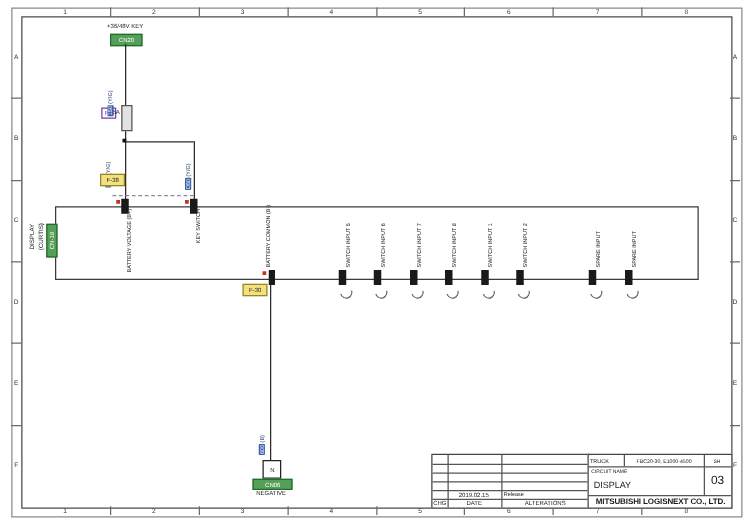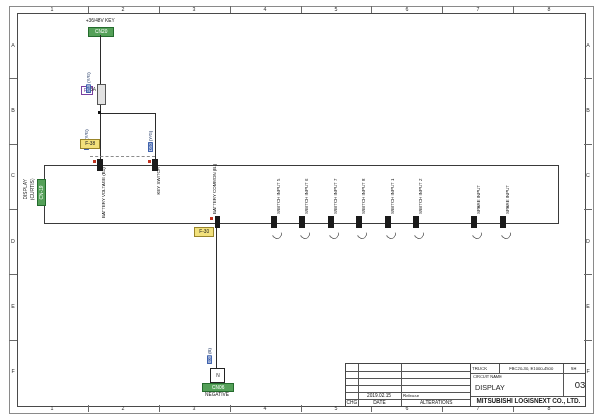--- a/index.html
+++ b/index.html
@@ -50,21 +50,21 @@
   .nterm{position:absolute;width:13px;height:13px;border:1.1px solid #222;background:#fff;
          display:flex;align-items:center;justify-content:center;}
   .ctext{display:flex;align-items:center;justify-content:center;}
   
   .tb{position:absolute;border:0.9px solid #444;background:#fff;}
   .tb-line{position:absolute;background:#555;}
   .cell{position:absolute;display:flex;align-items:center;overflow:visible;color:#1a1a1a;}
   .cell.c{justify-content:center;}
   .company{font-size:8.2px;font-weight:bold;transform:scale(.78);transform-origin:center;
            letter-spacing:-0.1px;white-space:nowrap;}
-  .bigno{font-size:9.5px;padding-left:12px;}
+  .bigno{font-size:9.5px;}
   .dispname{font-size:7.2px;}
 </style>
 </head>
 <body>
 
 <div class="sheet">
 
   <div class="outer-border"></div>
   <div class="inner-border"></div>
 

